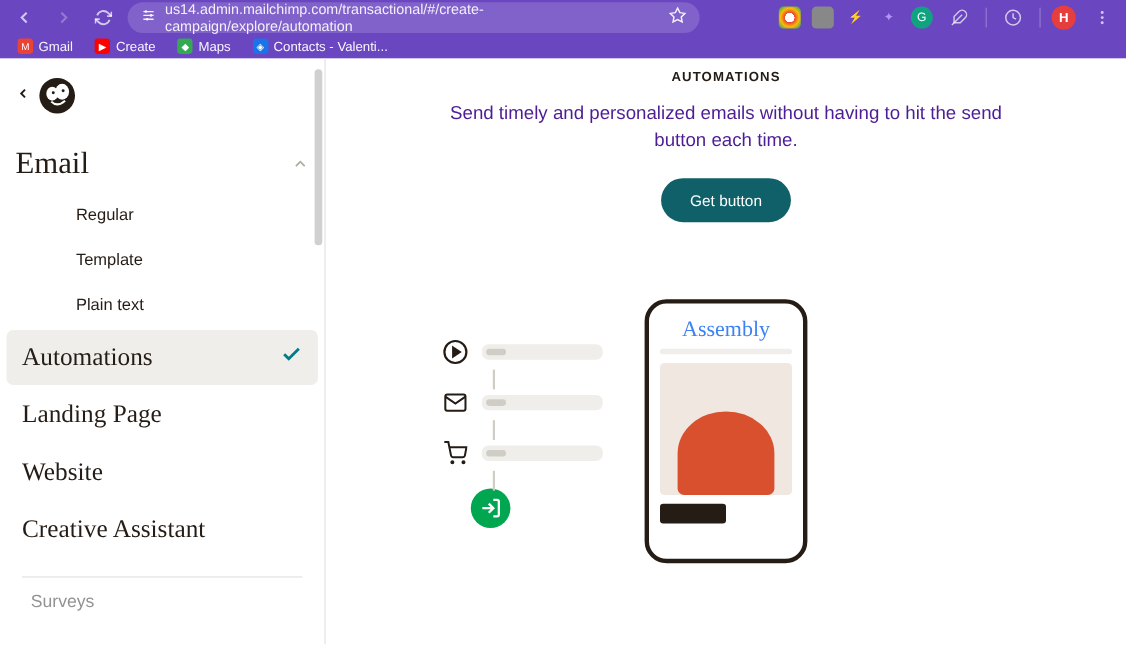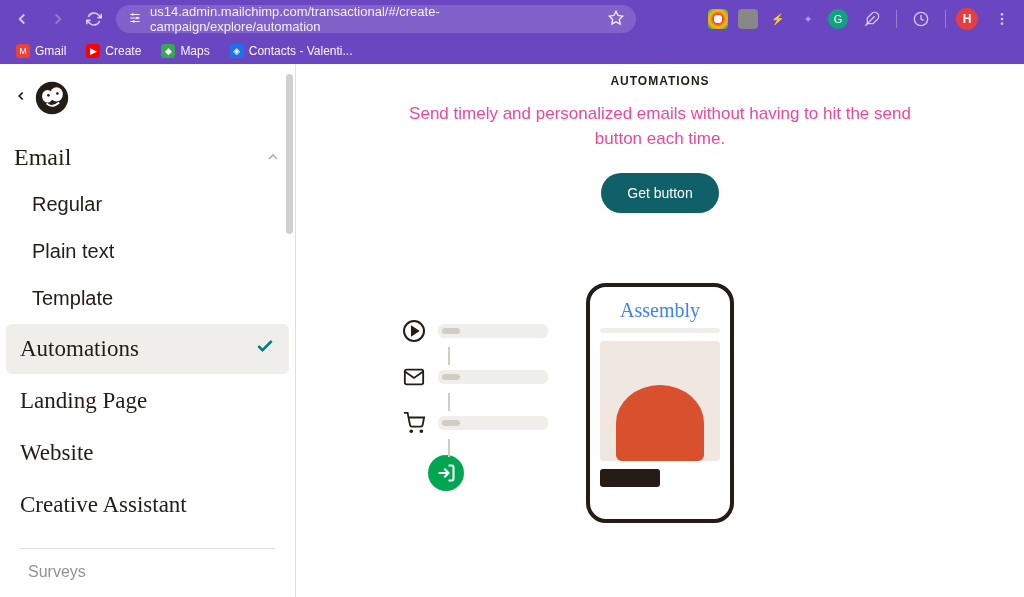--- a/index.html
+++ b/index.html
@@ -1,18 +1,18 @@
 <!DOCTYPE html>
 <html><head>
   <meta charset="utf-8">
   <style>
     * { margin: 0; padding: 0; box-sizing: border-box; }
     body { font-family: -apple-system, BlinkMacSystemFont, 'Segoe UI', Helvetica, Arial, sans-serif; background: #fff; }
     
-    .browser-chrome { background: #6b46c1; height: 64px; display: flex; flex-direction: column; }
+    .browser-chrome { background: #6b46c1; height: 53px; display: flex; flex-direction: column; }
     .browser-top { height: 38px; display: flex; align-items: center; padding: 0 8px; gap: 8px; }
     .nav-btn { color: rgba(255,255,255,0.7); cursor: pointer; display: flex; align-items: center; justify-content: center; width: 28px; height: 28px; }
     .nav-btn.disabled { opacity: 0.4; }
     .address-bar { flex: 1; background: rgba(255,255,255,0.15); border-radius: 16px; height: 28px; display: flex; align-items: center; padding: 0 12px; gap: 8px; color: rgba(255,255,255,0.9); font-size: 13px; max-width: 520px; }
     .address-bar .secure-icon { font-size: 12px; }
     .browser-right { display: flex; align-items: center; gap: 10px; margin-left: auto; }
     .ext-icon { width: 20px; height: 20px; border-radius: 4px; display: flex; align-items: center; justify-content: center; color: #fff; font-size: 11px; }
     .profile-badge { width: 22px; height: 22px; border-radius: 50%; background: #e53e3e; color: #fff; display: flex; align-items: center; justify-content: center; font-size: 12px; font-weight: bold; }
     .vsep { width: 1px; height: 18px; background: rgba(255,255,255,0.3); }
     
@@ -21,32 +21,32 @@
     .bm-icon { width: 14px; height: 14px; border-radius: 3px; display: flex; align-items: center; justify-content: center; font-size: 9px; }
     .bookmarks-right { margin-left: auto; display: flex; align-items: center; gap: 8px; }
     
     .app { display: flex; height: calc(100vh - 64px); height: 533px; }
     .sidebar { width: 296px; border-right: 1px solid #e0e0e0; padding: 16px 0; position: relative; }
     .scroll-thumb { position: absolute; right: 2px; top: 10px; width: 7px; height: 160px; background: #d0d0d0; border-radius: 4px; }
     
     .logo-row { display: flex; align-items: center; padding: 0 20px 18px 14px; }
     .back-caret { cursor: pointer; margin-right: 6px; }
     .mc-logo { width: 36px; height: 36px; }
-    .side-header { display: flex; align-items: center; justify-content: space-between; padding: 10px 14px; font-family: Georgia, serif; font-size: 24px; color: #241c15; cursor: pointer; }
-    .side-sub { padding: 12px 14px 12px 32px; font-size: 20px; color: #241c15; cursor: pointer; }
+    .side-header { display: flex; align-items: center; justify-content: space-between; padding: 10px 14px; font-family: Georgia, serif; font-size: 28px; color: #241c15; cursor: pointer; }
+    .side-sub { padding: 12px 14px 12px 32px; font-size: 15px; color: #241c15; cursor: pointer; margin-left: 37px; }
     .side-item { display: flex; align-items: center; justify-content: space-between; padding: 12px 14px; font-family: Georgia, serif; font-size: 23px; color: #241c15; cursor: pointer; border-radius: 6px; margin: 2px 6px; }
     .side-item.active { background: #efeeea; }
     .check { color: #007c89; }
     .side-divider { border: none; border-top: 1px solid #e0e0e0; margin: 18px 20px 8px; }
     .side-small { display: flex; align-items: center; justify-content: space-between; padding: 12px 28px; font-size: 16px; color: #4a4a4a; cursor: pointer; }
     
     .content { flex: 1; padding: 10px 40px 0; overflow: hidden; text-align: center; position: relative; }
     .eyebrow { font-size: 12px; letter-spacing: 1px; font-weight: 600; color: #241c15; }
     .hero-title { font-family: Georgia, 'Times New Roman', serif; font-size: 46px; line-height: 1.15; color: #241c15; margin-top: 8px; font-weight: 500; }
-    .hero-sub { font-size: 17px; color: #ec4899; margin-top: 14px; line-height: 1.45; max-width: 540px; margin-left: auto; margin-right: auto; }
+    .hero-sub { font-size: 17px; color: #4c1d95; margin-top: 14px; line-height: 1.45; max-width: 540px; margin-left: auto; margin-right: auto; }
     .cta { display: inline-block; background: #0f6068; color: #fff; font-size: 14px; font-weight: 500; padding: 12px 26px; border-radius: 22px; margin-top: 22px; cursor: pointer; }
     
     .illo { position: relative; margin-top: 70px; display: flex; justify-content: center; }
     .steps { position: absolute; left: 50%; transform: translateX(-260px); top: 34px; }
     .step-row { display: flex; align-items: center; gap: 10px; margin-bottom: 18px; position: relative; }
     .step-icon { width: 28px; height: 28px; display: flex; align-items: center; justify-content: center; color: #241c15; }
     .step-box { width: 110px; height: 14px; background: #efeeea; border-radius: 6px; position: relative; }
     .step-box::before { content: ''; position: absolute; left: 4px; top: 4px; width: 18px; height: 6px; background: #cfcdc6; border-radius: 3px; }
     .step-connector { position: absolute; left: 48px; top: 30px; width: 2px; height: 18px; background: #cfcdc6; }
     .final-circle { width: 36px; height: 36px; border-radius: 50%; background: #00a650; display: flex; align-items: center; justify-content: center; color: #fff; margin-left: 28px; margin-top: 4px; }
@@ -169,22 +169,22 @@
 
     <div class="side-header">
       <span>Email</span>
       <span style="color:#b0aba3">
         <svg width="16" height="16" viewBox="0 0 24 24" fill="none" stroke="currentColor" stroke-width="2.5">
             <polyline points="18 15 12 9 6 15"></polyline>
           </svg>
       </span>
     </div>
     <div class="side-sub"><span>Regular</span></div>
+    <div class="side-sub"><span>Template</span></div>
     <div class="side-sub"><span>Plain text</span></div>
-    <div class="side-sub"><span>Template</span></div>
 
     <div class="side-item active">
       <span>Automations</span>
       <span class="check">
         <svg width="20" height="20" viewBox="0 0 24 24" fill="none" stroke="currentColor" stroke-width="3">
             <polyline points="20 6 9 17 4 12"></polyline>
           </svg>
       </span>
     </div>
     <div class="side-item">

